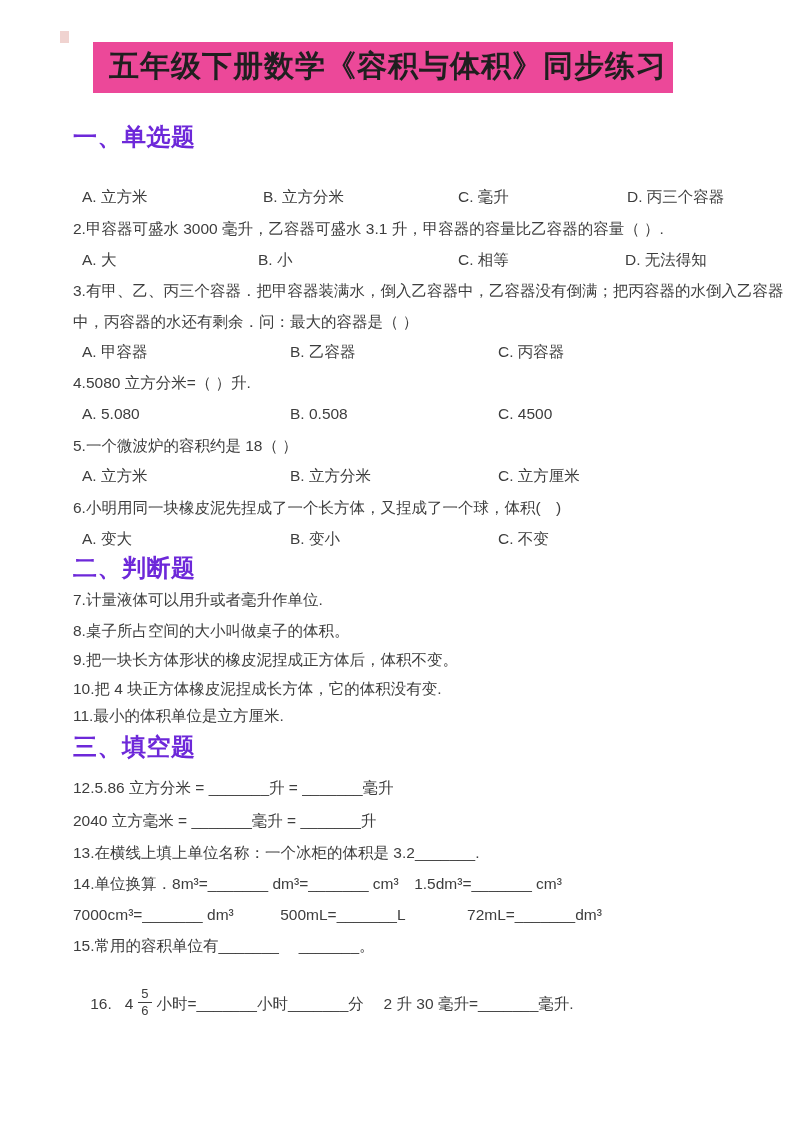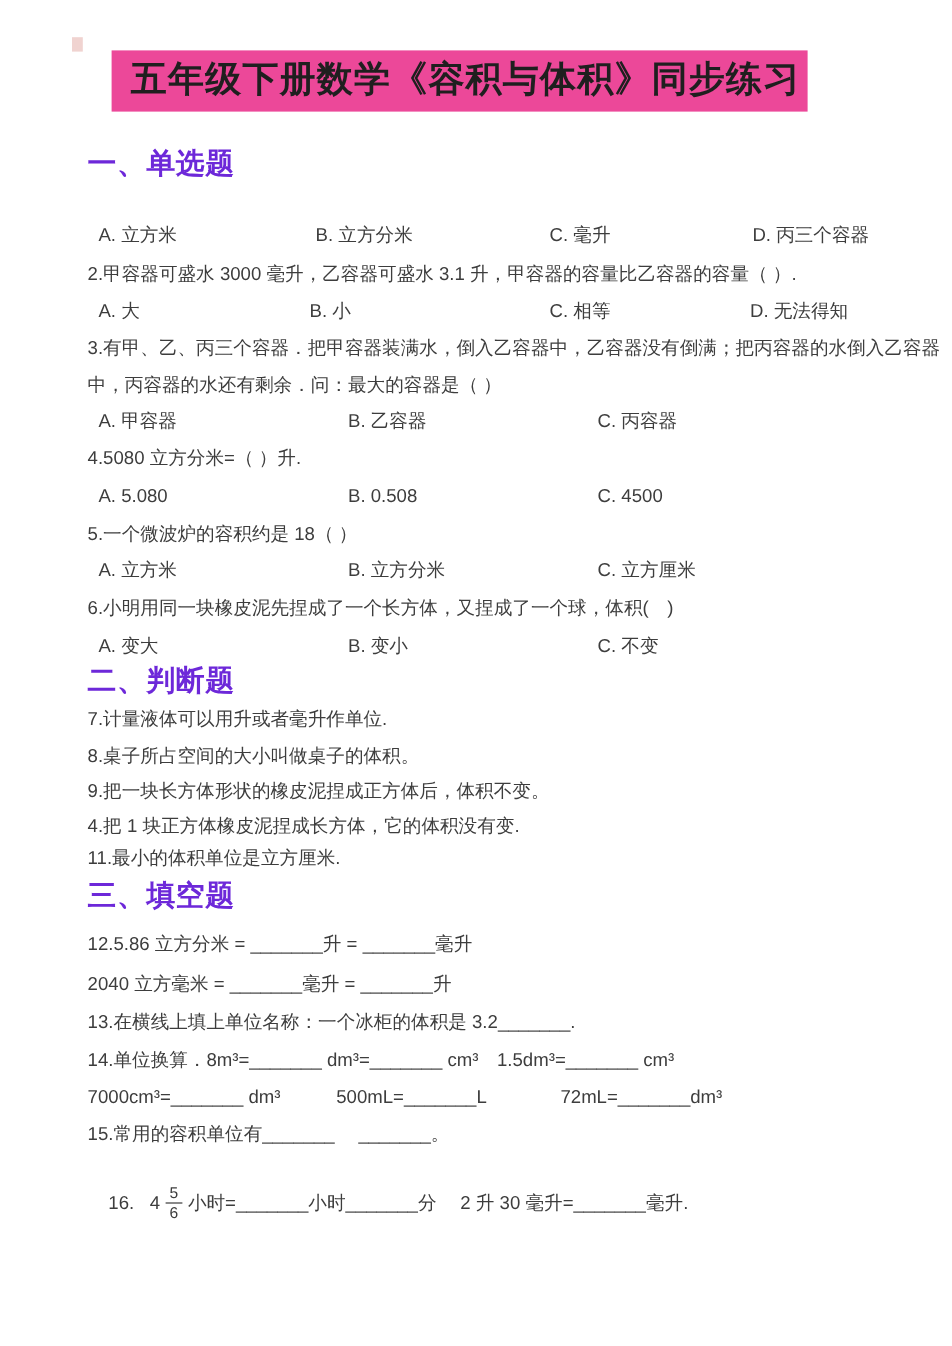--- a/index.html
+++ b/index.html
@@ -101,21 +101,21 @@
   <div class="line opts c3" style="top:529px">
     <span class="opt oA">A. 变大</span>
     <span class="opt oB">B. 变小</span>
     <span class="opt oC">C. 不变</span>
   </div>
 
   <div class="line heading" style="top:557px;left:73px">二、判断题</div>
   <div class="line" style="top:590px;left:73px">7.计量液体可以用升或者毫升作单位.</div>
   <div class="line" style="top:621px;left:73px">8.桌子所占空间的大小叫做桌子的体积。</div>
   <div class="line" style="top:650px;left:73px">9.把一块长方体形状的橡皮泥捏成正方体后，体积不变。</div>
-  <div class="line" style="top:679px;left:73px">4.把 1 块正方体橡皮泥捏成长方体，它的体积没有变.</div>
+  <div class="line" style="top:679px;left:73px">10.把 4 块正方体橡皮泥捏成长方体，它的体积没有变.</div>
   <div class="line" style="top:706px;left:73px">11.最小的体积单位是立方厘米.</div>
 
   <div class="line heading" style="top:736px;left:73px">三、填空题</div>
   <div class="line" style="top:778px;left:73px">12.5.86 立方分米 = _______升 = _______毫升</div>
   <div class="line" style="top:811px;left:73px">2040 立方毫米 = _______毫升 = _______升</div>
   <div class="line" style="top:843px;left:73px">13.在横线上填上单位名称：一个冰柜的体积是 3.2_______.</div>
   <div class="line" style="top:874px;left:73px">14.单位换算．8m³=_______ dm³=_______ cm³　1.5dm³=_______ cm³</div>
   <div class="line" style="top:905px;left:73px">7000cm³=_______ dm³　　　500mL=_______L　　　　72mL=_______dm³</div>
   <div class="line" style="top:936px;left:73px">15.常用的容积单位有_______　 _______。</div>
 

